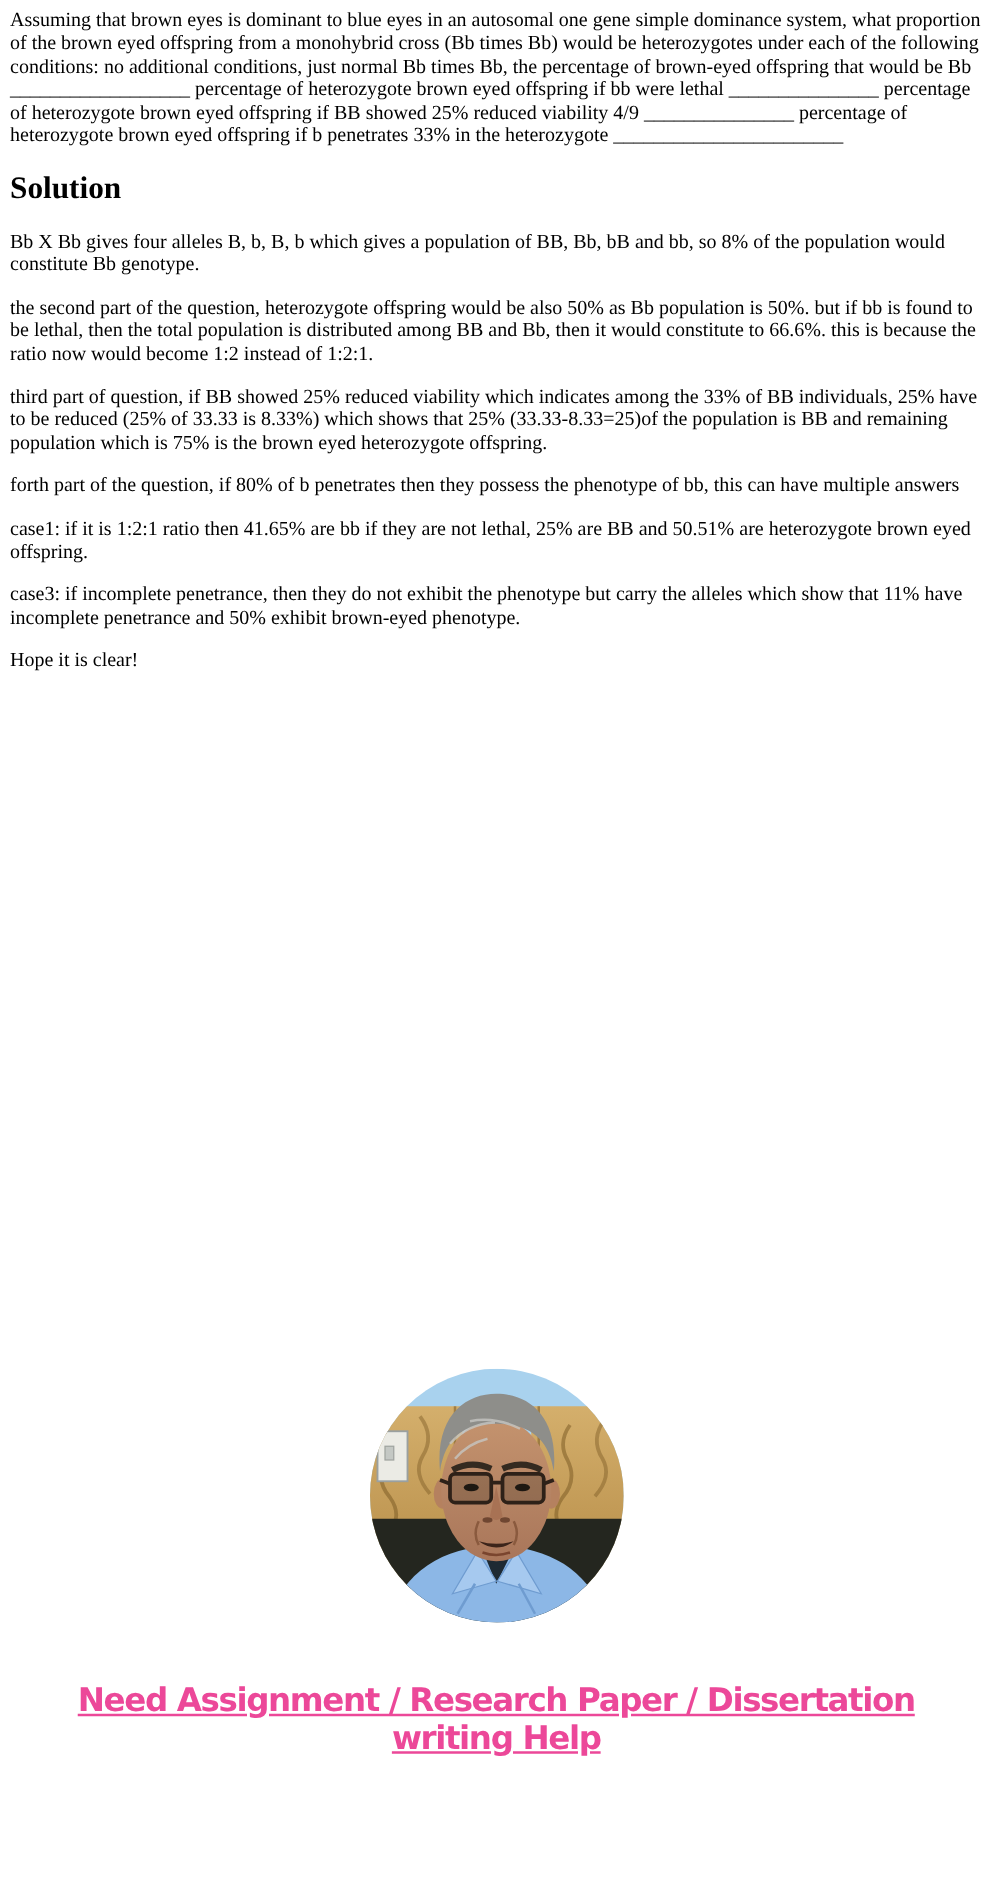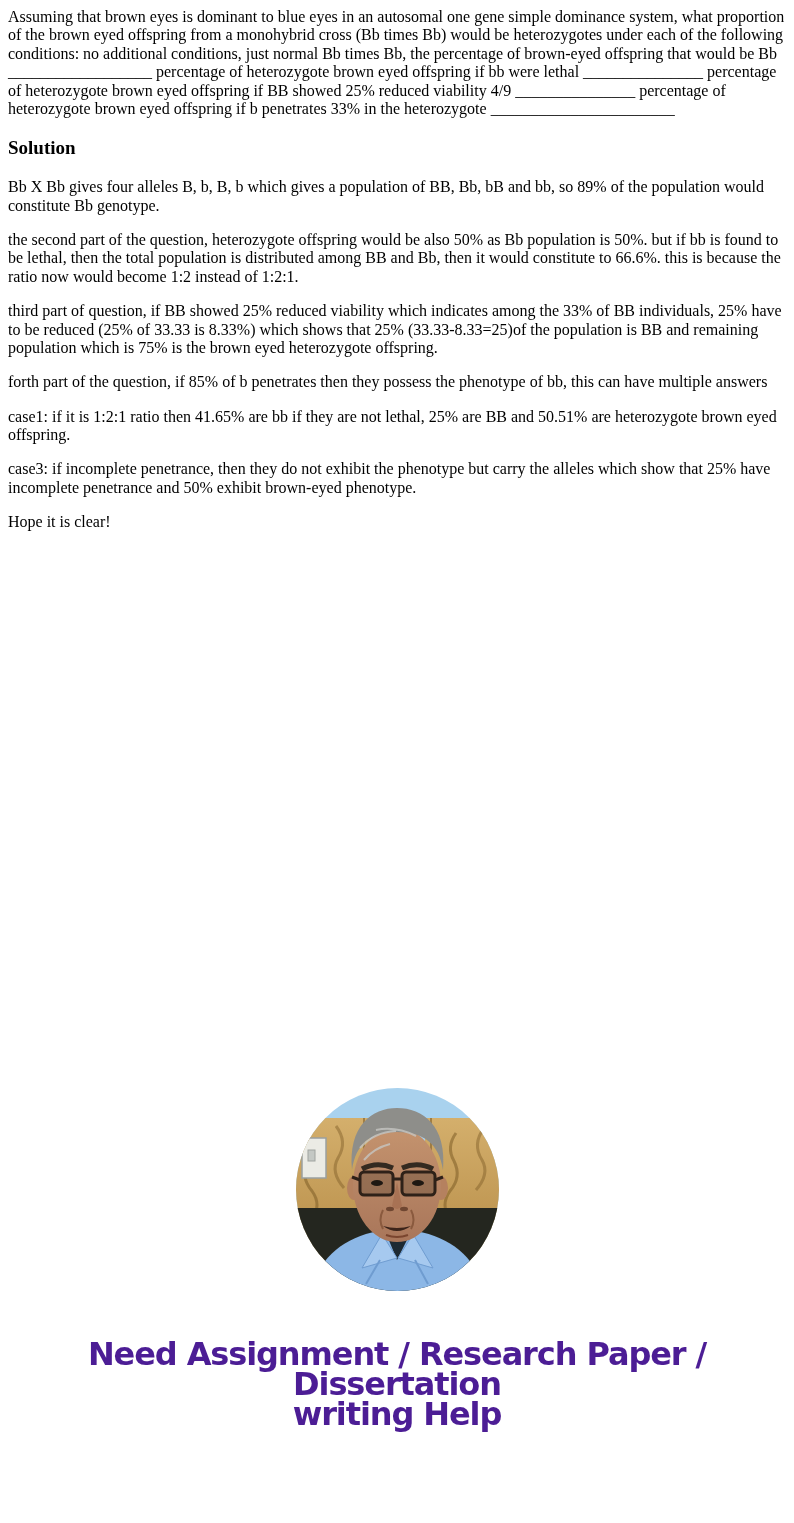--- a/index.html
+++ b/index.html
@@ -18,62 +18,63 @@
     margin: 8px;
     width: 778px;
   }
   .question {
     margin: 0 0 16px 0;
   }
   .body-text {
     margin: 16px 0;
   }
   h3.solution-heading {
-    font-size: 19px;
+    font-size: 25px;
     line-height: 1.15;
     margin: 19px 0;
     font-weight: bold;
   }
   .spacer {
     height: 540px;
   }
   .avatar-wrap {
     width: 203px;
     height: 203px;
     margin: 0 auto;
   }
   .avatar-wrap svg {
     display: block;
   }
   .footer {
     margin-top: 48px;
     text-align: center;
     font-family: "DejaVu Sans", sans-serif;
     font-weight: bold;
-    font-size: 32px;
+    font-size: 26px;
     line-height: 30px;
     letter-spacing: -1.1px;
-    color: #4c1d95;
+    color: #ec4899;
+    text-decoration: underline;
   }
 </style>
 </head>
 <body>
 
 <div class="page">
 
   <p class="question">Assuming that brown eyes is dominant to blue eyes in an autosomal one gene simple dominance system, what proportion of the brown eyed offspring from a monohybrid cross (Bb times Bb) would be heterozygotes under each of the following conditions: no additional conditions, just normal Bb times Bb, the percentage of brown-eyed offspring that would be Bb __________________ percentage of heterozygote brown eyed offspring if bb were lethal _______________ percentage of heterozygote brown eyed offspring if BB showed 25% reduced viability 4/9 _______________ percentage of heterozygote brown eyed offspring if b penetrates 33% in the heterozygote _______________________</p>
 
   <h3 class="solution-heading">Solution</h3>
 
-  <p class="body-text">Bb X Bb gives four alleles B, b, B, b which gives a population of BB, Bb, bB and bb, so 89% of the population would constitute Bb genotype.</p>
+  <p class="body-text">Bb X Bb gives four alleles B, b, B, b which gives a population of BB, Bb, bB and bb, so 8% of the population would constitute Bb genotype.</p>
   <p class="body-text">the second part of the question, heterozygote offspring would be also 50% as Bb population is 50%. but if bb is found to be lethal, then the total population is distributed among BB and Bb, then it would constitute to 66.6%. this is because the ratio now would become 1:2 instead of 1:2:1.</p>
   <p class="body-text">third part of question, if BB showed 25% reduced viability which indicates among the 33% of BB individuals, 25% have to be reduced (25% of 33.33 is 8.33%) which shows that 25% (33.33-8.33=25)of the population is BB and remaining population which is 75% is the brown eyed heterozygote offspring.</p>
-  <p class="body-text">forth part of the question, if 85% of b penetrates then they possess the phenotype of bb, this can have multiple answers</p>
+  <p class="body-text">forth part of the question, if 80% of b penetrates then they possess the phenotype of bb, this can have multiple answers</p>
   <p class="body-text">case1: if it is 1:2:1 ratio then 41.65% are bb if they are not lethal, 25% are BB and 50.51% are heterozygote brown eyed offspring.</p>
-  <p class="body-text">case3: if incomplete penetrance, then they do not exhibit the phenotype but carry the alleles which show that 25% have incomplete penetrance and 50% exhibit brown-eyed phenotype.</p>
+  <p class="body-text">case3: if incomplete penetrance, then they do not exhibit the phenotype but carry the alleles which show that 11% have incomplete penetrance and 50% exhibit brown-eyed phenotype.</p>
   <p class="body-text">Hope it is clear!</p>
 
   <div class="spacer"></div>
 
   <div class="avatar-wrap">
     <svg width="203" height="203" viewBox="0 0 203 203" xmlns="http://www.w3.org/2000/svg">
       <defs>
         <clipPath id="avclip">
             <circle cx="101.5" cy="101.5" r="101.5"></circle>
           </clipPath>

